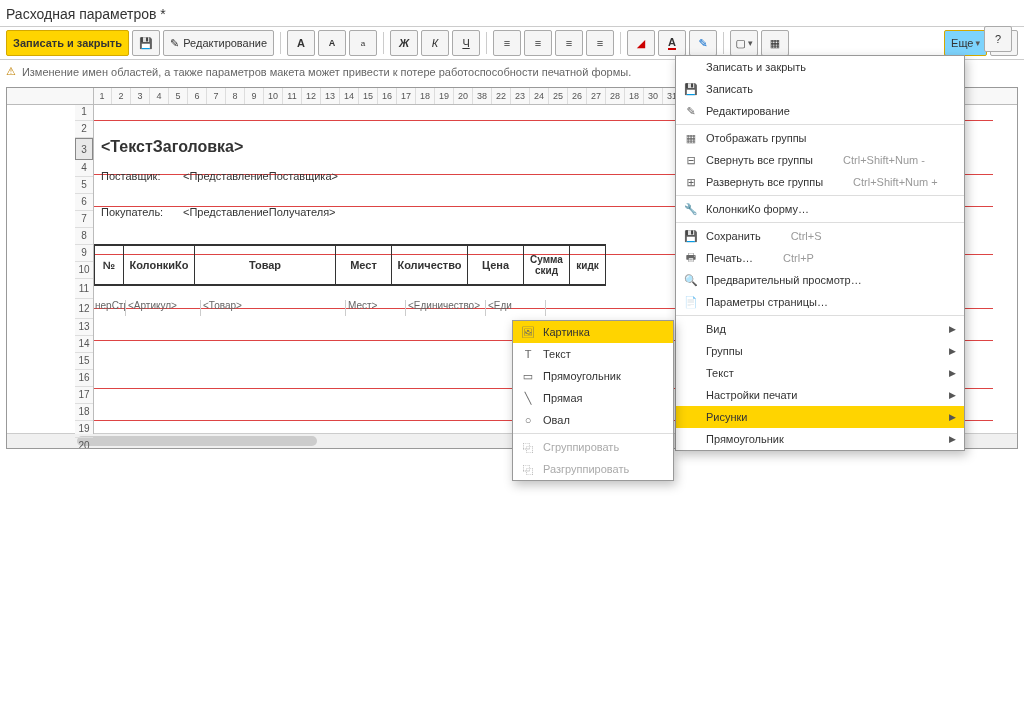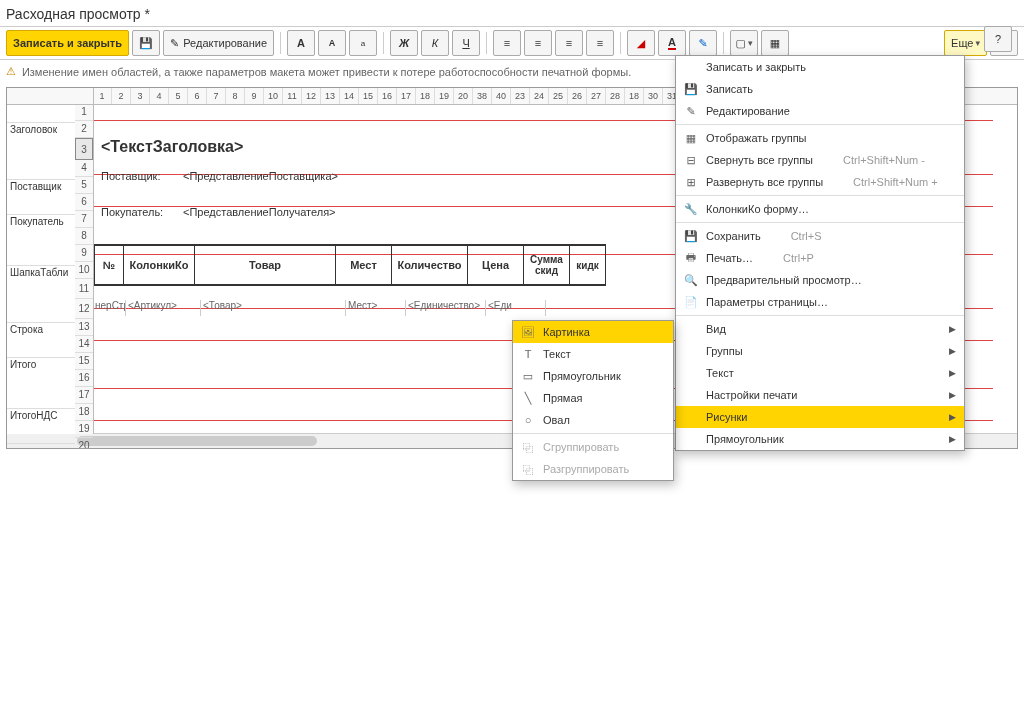--- a/index.html
+++ b/index.html
@@ -46,21 +46,21 @@
 .menu .mi .shortcut{color:#999;margin-left:30px}
 .menu .mi .arrow{position:absolute;right:8px;font-size:9px;color:#555}
 .menu .sep{height:1px;background:#ddd;margin:2px 0}
 .menu1{left:675px;top:55px;width:288px}
 .menu2{left:512px;top:320px;width:160px}
 .help-top{position:absolute;right:12px;top:26px}
 </style>
 </head>
 <body>
 
-<div class="title">Расходная просмотр *</div>
+<div class="title">Расходная параметров *</div>
 
 <div class="btn icon-only help-top">
     <span>?</span>
   </div>
 
 <div class="toolbar">
   <div class="btn primary">Записать и закрыть</div>
   <div class="btn icon-only">
       <span>💾</span>
     </div>
@@ -113,21 +113,21 @@
     </div>
   <div class="tb-sep"></div>
   <div class="btn icon-only">
       <span>▢</span>
       <span class="drop">▾</span>
     </div>
   <div class="btn icon-only">
       <span>▦</span>
     </div>
   <div style="flex:1"></div>
-  <div class="btn" style="background:#fef9c3;border-color:#d4a800">
+  <div class="btn" style="background:#7dd3fc;border-color:#d4a800">
       <span>Еще</span>
       <span class="drop">▾</span>
     </div>
   <div class="btn icon-only">
       <span>?</span>
     </div>
 </div>
 
 <div class="warn">
   <span class="w-icon">⚠</span>
@@ -152,44 +152,34 @@
       <div>12</div>
       <div>13</div>
       <div>14</div>
       <div>15</div>
       <div>16</div>
       <div>17</div>
       <div>18</div>
       <div>19</div>
       <div>20</div>
       <div>38</div>
-      <div>40</div>
+      <div>22</div>
       <div>23</div>
       <div>24</div>
       <div>25</div>
       <div>26</div>
       <div>27</div>
       <div>28</div>
       <div>18</div>
       <div>30</div>
       <div>31</div>
       <div>32</div>
       <div>33</div>
     </div>
 
-  <div class="left-col">
-    <div class="area" style="height:16px"></div>
-    <div class="area" style="height:54px">Заголовок</div>
-    <div class="area" style="height:32px">Поставщик</div>
-    <div class="area" style="height:48px">Покупатель</div>
-    <div class="area" style="height:54px">ШапкаТабли</div>
-    <div class="area" style="height:32px">Строка</div>
-    <div class="area" style="height:48px">Итого</div>
-    <div class="area" style="height:32px">ИтогоНДС</div>
-  </div>
 
   <div class="rownum" id="rownums">
       <div>1</div>
       <div>2</div>
       <div class="tall sel" style="height: 22px; line-height: 22px;">3</div>
       <div>4</div>
       <div>5</div>
       <div>6</div>
       <div>7</div>
       <div>8</div>

